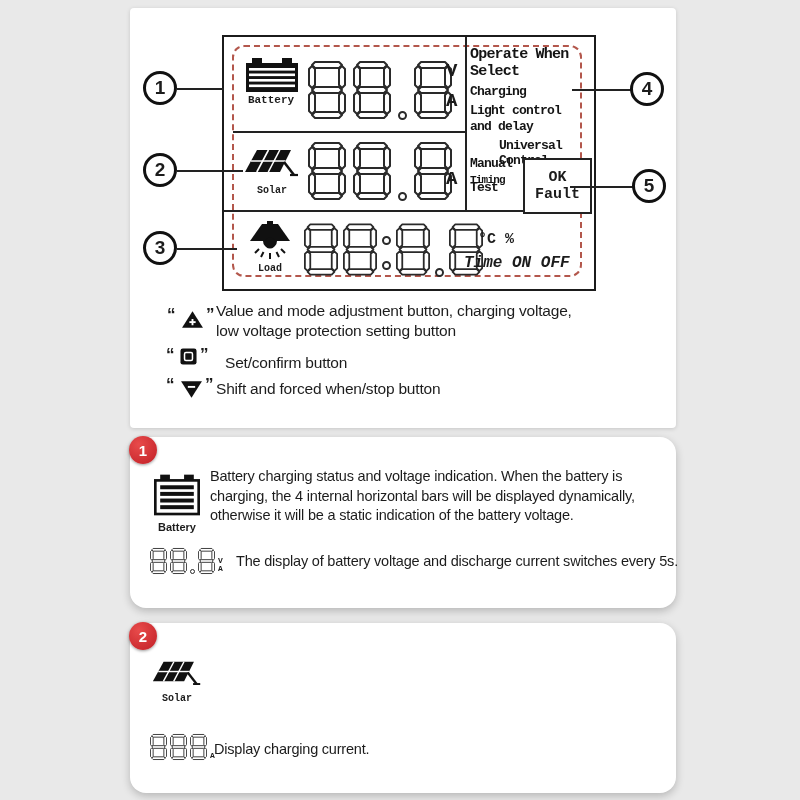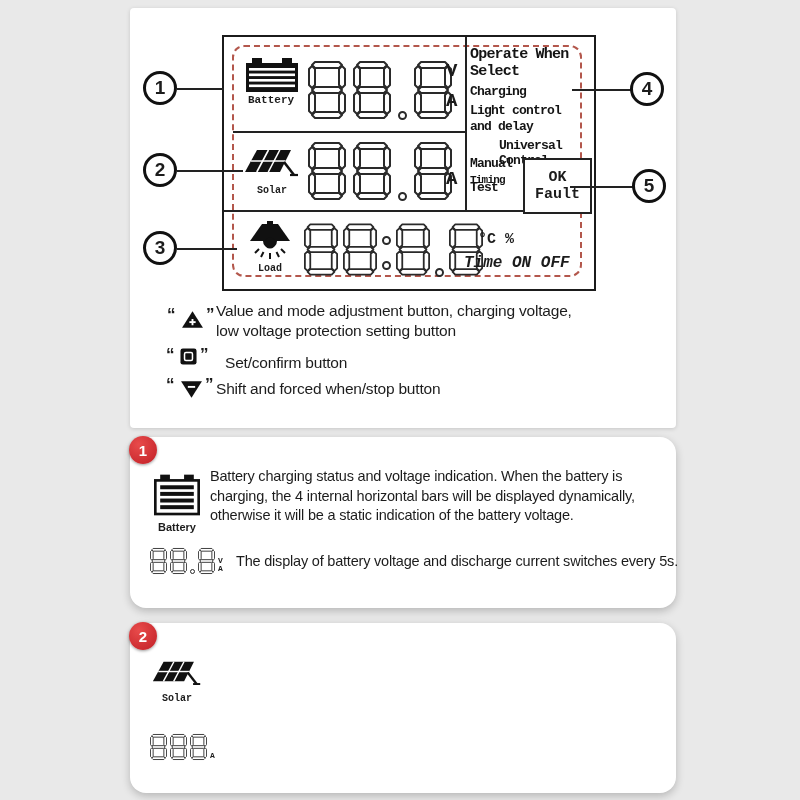--- a/index.html
+++ b/index.html
@@ -278,13 +278,14 @@
     <svg width="17" height="28" viewBox="0 0 38 62">
         <use href="#seg8"></use>
       </svg>
     <svg width="17" height="28" viewBox="0 0 38 62">
         <use href="#seg8"></use>
       </svg>
     <div class="va-stack" style="margin-bottom:1px;">
       <div>A</div>
     </div>
   </div>
+  <div class="abs sub-text" style="left:84px;top:118px;width:470px;">Display charging current.</div>
 </div>
 
 </body></html>

